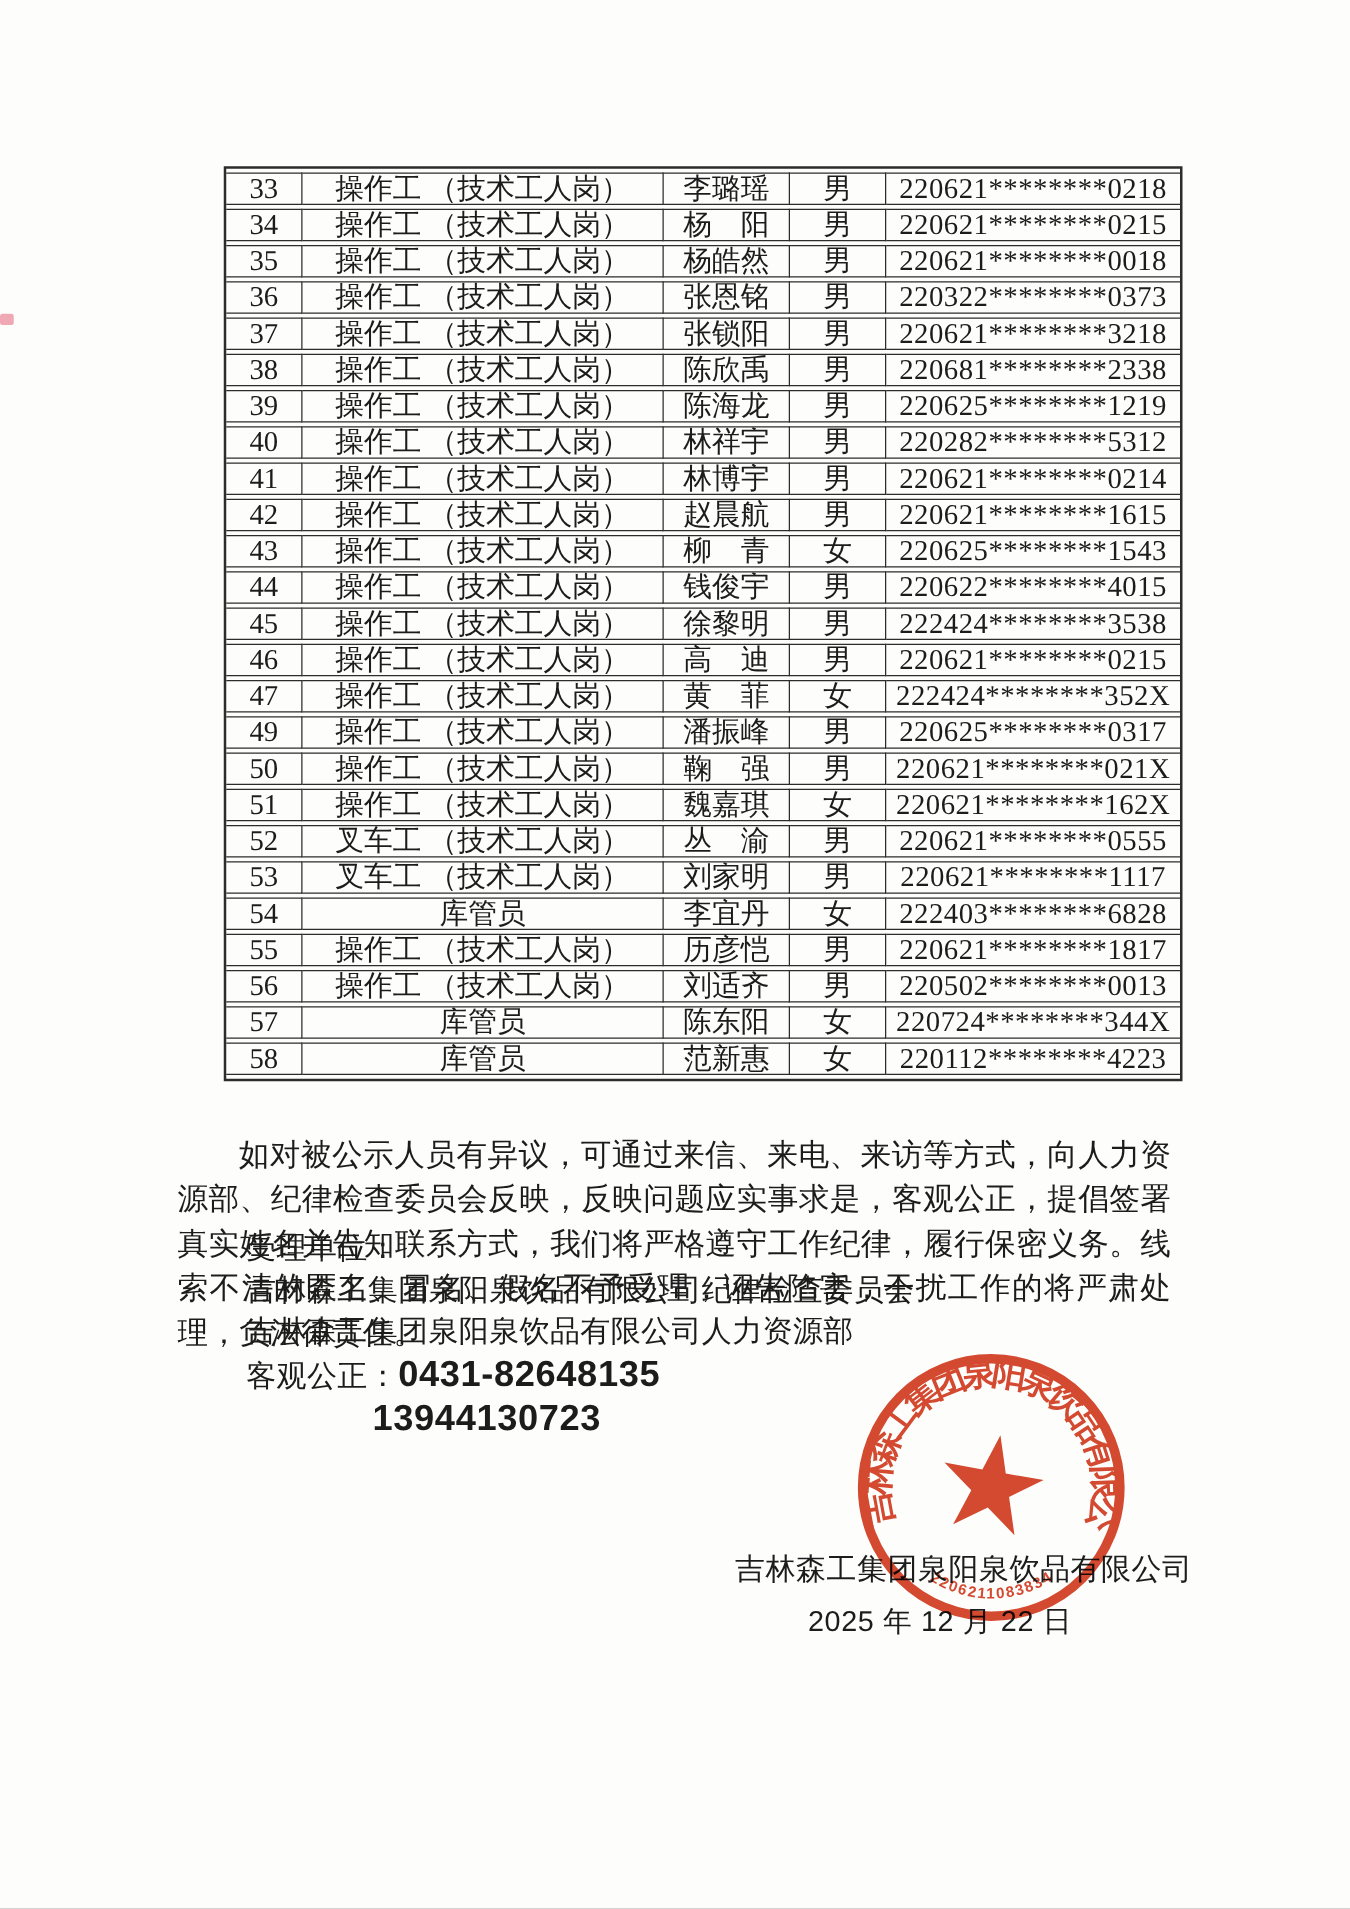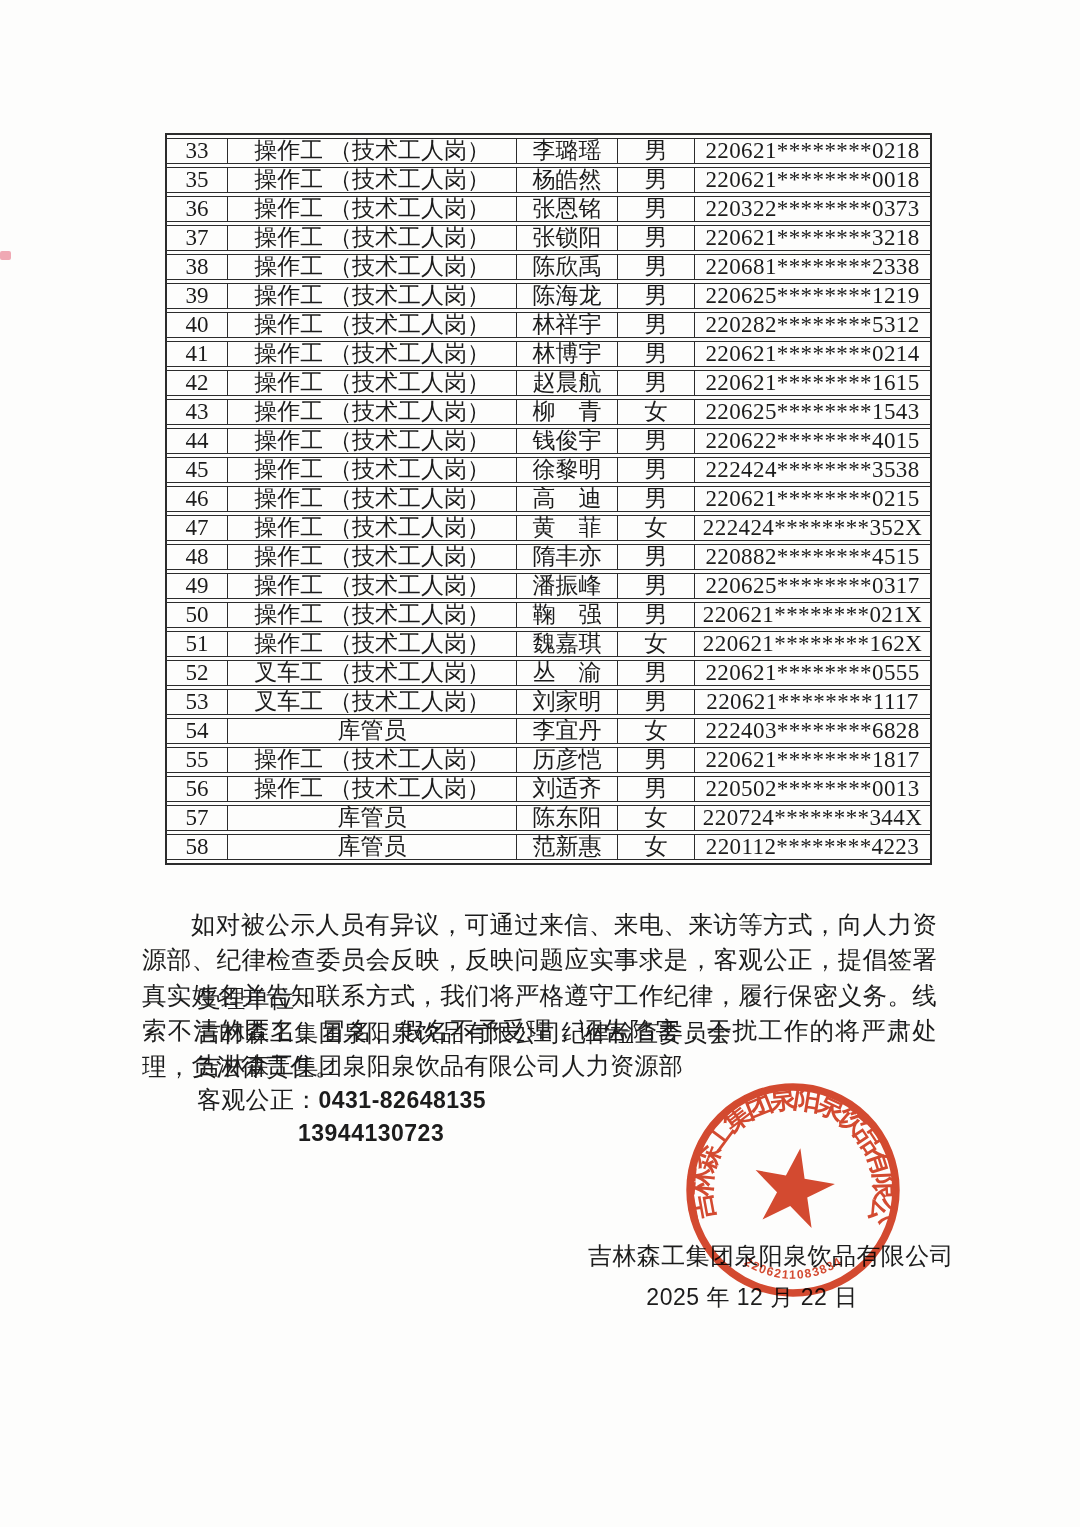--- a/index.html
+++ b/index.html
@@ -6,21 +6,21 @@
   .page{
     position:relative;
     width:1080px;height:1527px;
     background:#fdfdfc;
     overflow:hidden;
     font-family:"Liberation Serif","DejaVu Serif",serif;
     color:#1c1c1c;
   }
   
   .roster{
-    position:absolute;left:165px;top:133px;width:763px;
+    position:absolute;left:179px;top:133px;width:763px;
     border-collapse:separate;border-spacing:0 3px;
     border:2.5px solid #2c2c2c;
     table-layout:fixed;
   }
   .roster td{
     height:24px;
     border-top:1.6px solid #2c2c2c;
     border-bottom:1.6px solid #2c2c2c;
     border-right:1.6px solid #2c2c2c;
     text-align:center;vertical-align:middle;
@@ -39,21 +39,21 @@
   }
   
   .accept{
     position:absolute;left:197px;top:983px;
     font-size:24px;line-height:33.6px;
     letter-spacing:.3px;
   }
   .accept .line{white-space:nowrap;}
   .phone{
     font-family:"Liberation Sans","DejaVu Sans",sans-serif;
-    font-size:23px;font-weight:600;letter-spacing:.5px;
+    font-size:29px;font-weight:600;letter-spacing:.5px;
   }
   .phone2{margin-left:101px;}
   
   .signature{
     position:absolute;left:588px;top:1241px;width:328px;
     text-align:center;z-index:1;
   }
   .sig-company{
     display:block;font-size:24px;letter-spacing:.4px;
     line-height:30px;white-space:nowrap;
@@ -93,20 +93,27 @@
     <tbody>
 
         <tr>
           <td class="c-no">33</td>
           <td class="c-pos">操作工 （技术工人岗）</td>
           <td class="c-name">李璐瑶</td>
           <td class="c-sex">男</td>
           <td class="c-id">220621********0218</td>
         </tr>
 
+        <tr>
+          <td class="c-no">34</td>
+          <td class="c-pos">操作工 （技术工人岗）</td>
+          <td class="c-name">杨　阳</td>
+          <td class="c-sex">男</td>
+          <td class="c-id">220621********0215</td>
+        </tr>
 
         <tr>
           <td class="c-no">35</td>
           <td class="c-pos">操作工 （技术工人岗）</td>
           <td class="c-name">杨皓然</td>
           <td class="c-sex">男</td>
           <td class="c-id">220621********0018</td>
         </tr>
 
         <tr>
@@ -198,27 +205,20 @@
         </tr>
 
         <tr>
           <td class="c-no">47</td>
           <td class="c-pos">操作工 （技术工人岗）</td>
           <td class="c-name">黄　菲</td>
           <td class="c-sex">女</td>
           <td class="c-id">222424********352X</td>
         </tr>
 
-        <tr>
-          <td class="c-no">48</td>
-          <td class="c-pos">操作工 （技术工人岗）</td>
-          <td class="c-name">隋丰亦</td>
-          <td class="c-sex">男</td>
-          <td class="c-id">220882********4515</td>
-        </tr>
 
         <tr>
           <td class="c-no">49</td>
           <td class="c-pos">操作工 （技术工人岗）</td>
           <td class="c-name">潘振峰</td>
           <td class="c-sex">男</td>
           <td class="c-id">220625********0317</td>
         </tr>
 
         <tr>

